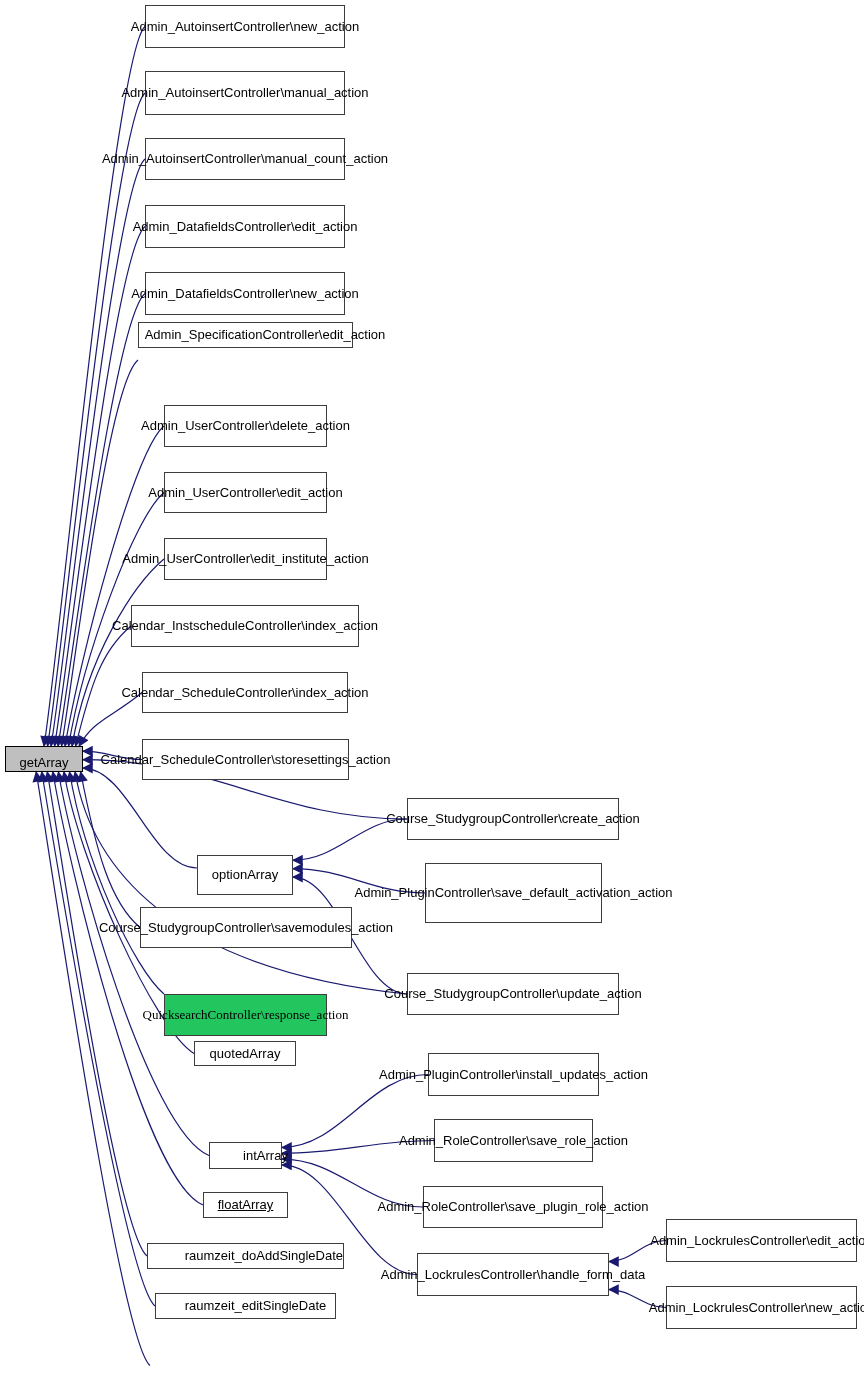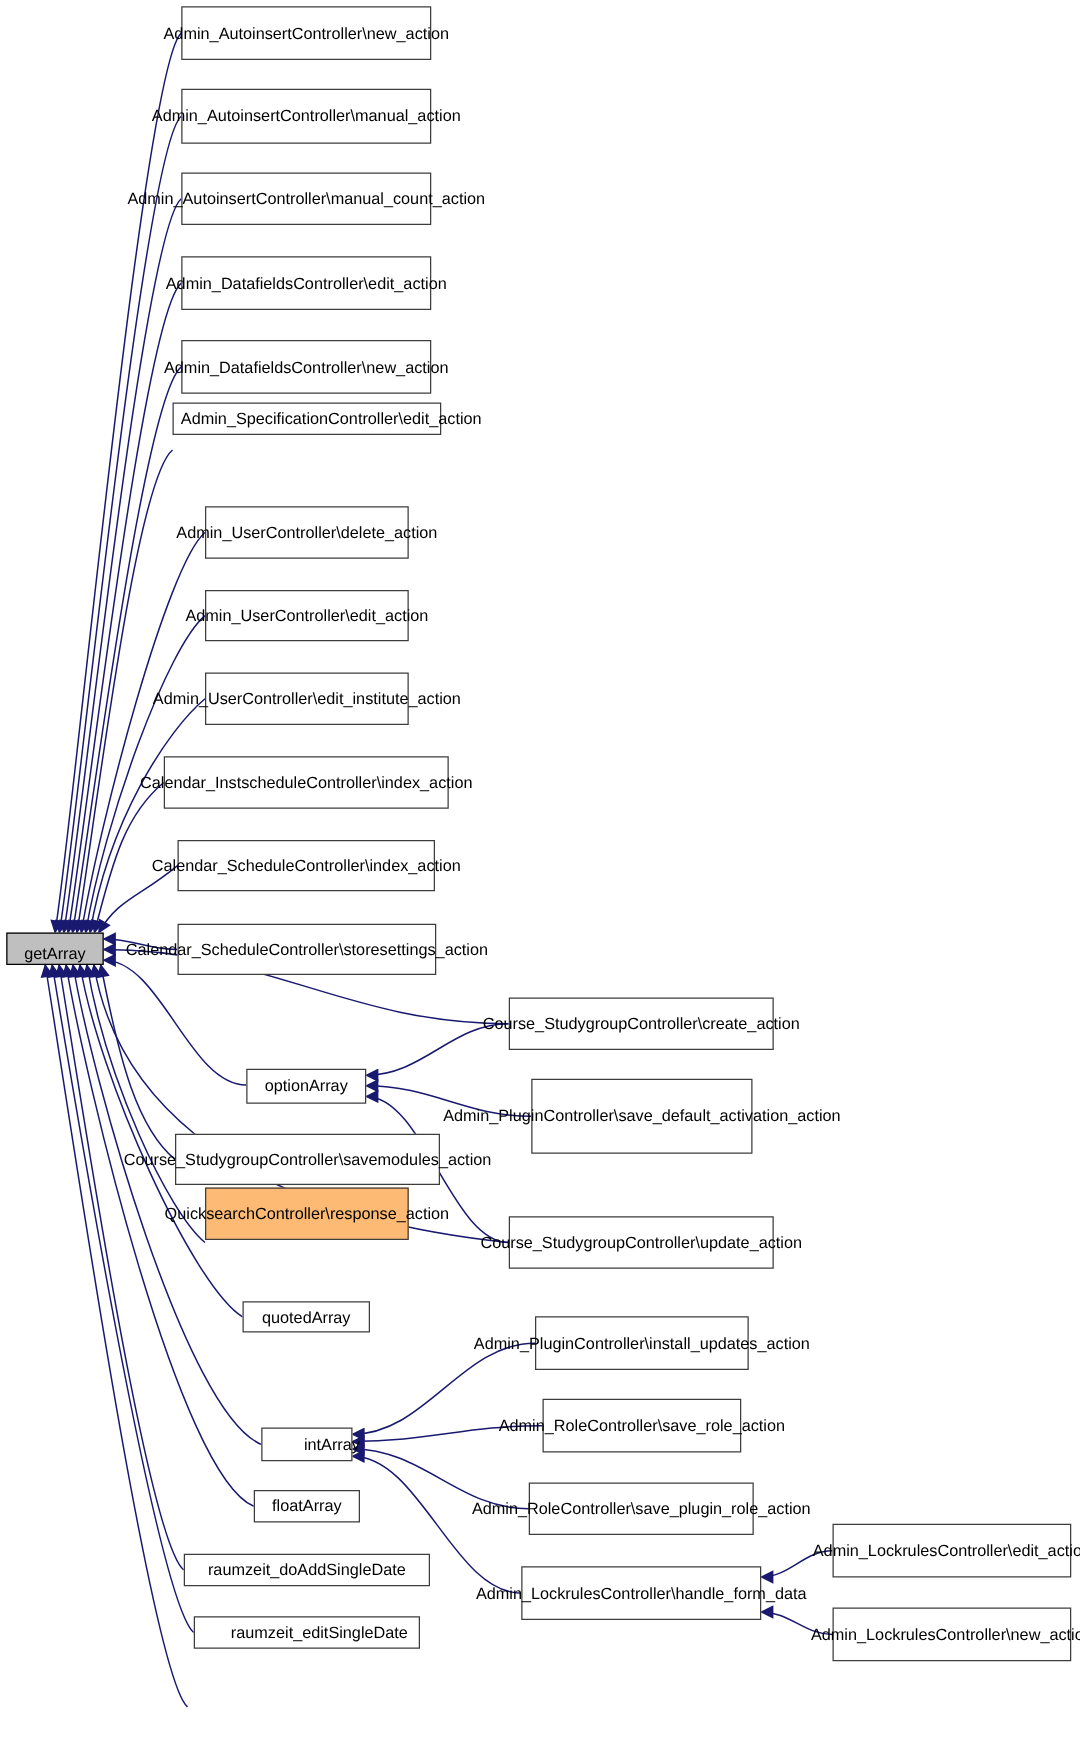--- a/index.html
+++ b/index.html
@@ -134,41 +134,41 @@
       <span class="nl">Calendar_ScheduleController</span>
       <span class="nl">\index_action</span>
     </div>
     <div class="node" style="left: 142px; top: 739px; width: 207px; height: 41px; background: rgb(255, 255, 255); border: 1px solid rgb(61, 61, 61); color: rgb(0, 0, 0);">
       <span class="nl">Calendar_ScheduleController</span>
       <span class="nl">\storesettings_action</span>
     </div>
     <div class="node highlight" style="left: 5px; top: 746px; width: 78px; height: 26px; background: rgb(191, 191, 191); border: 1px solid rgb(0, 0, 0); color: rgb(0, 0, 0); align-items: flex-end;">
       <span class="nl">getArray</span>
     </div>
-    <div class="node" style="left: 197px; top: 855px; width: 96px; height: 28px; background: rgb(255, 255, 255); border: 1px solid rgb(61, 61, 61); color: rgb(0, 0, 0);">
+    <div class="node" style="left: 197px; top: 855px; width: 96px; height: 40px; background: rgb(255, 255, 255); border: 1px solid rgb(61, 61, 61); color: rgb(0, 0, 0);">
       <span class="nl">optionArray</span>
     </div>
     <div class="node" style="left: 140px; top: 907px; width: 212px; height: 41px; background: rgb(255, 255, 255); border: 1px solid rgb(61, 61, 61); color: rgb(0, 0, 0);">
       <span class="nl">Course_StudygroupController</span>
       <span class="nl">\savemodules_action</span>
     </div>
-    <div class="node" style="left: 164px; top: 950px; width: 163px; height: 42px; background: #fdba74; border: 1px solid rgb(61, 61, 61); color: rgb(0, 0, 0);">
+    <div class="node" style="left: 164px; top: 994px; width: 163px; height: 42px; background: #22c55e; border: 1px solid rgb(61, 61, 61); color: rgb(0, 0, 0); font-family: Liberation Serif, serif;">
       <span class="nl">QuicksearchController</span>
       <span class="nl">\response_action</span>
     </div>
     <div class="node" style="left: 194px; top: 1041px; width: 102px; height: 25px; background: rgb(255, 255, 255); border: 1px solid rgb(61, 61, 61); color: rgb(0, 0, 0);">
       <span class="nl">quotedArray</span>
     </div>
     <div class="node" style="left: 209px; top: 1142px; width: 73px; height: 27px; background: rgb(255, 255, 255); border: 1px solid rgb(61, 61, 61); color: rgb(0, 0, 0); padding-left: 40px;">
       <span class="nl">intArray</span>
     </div>
-    <div class="node" style="left: 203px; top: 1192px; width: 85px; height: 26px; background: rgb(255, 255, 255); border: 1px solid rgb(61, 61, 61); color: rgb(0, 0, 0);">
+    <div class="node" style="left: 203px; top: 1192px; width: 85px; height: 26px; background: rgb(255, 255, 255); border: 1px solid rgb(61, 61, 61); color: rgb(0, 0, 0); text-decoration: underline;">
       <span class="nl">floatArray</span>
     </div>
-    <div class="node" style="left: 147px; top: 1243px; width: 197px; height: 26px; background: rgb(255, 255, 255); border: 1px solid rgb(61, 61, 61); color: rgb(0, 0, 0);">
+    <div class="node" style="left: 147px; top: 1243px; width: 197px; height: 26px; background: rgb(255, 255, 255); border: 1px solid rgb(61, 61, 61); color: rgb(0, 0, 0); justify-content: flex-end;">
       <span class="nl">raumzeit_doAddSingleDate</span>
     </div>
     <div class="node" style="left: 155px; top: 1293px; width: 181px; height: 26px; background: rgb(255, 255, 255); border: 1px solid rgb(61, 61, 61); color: rgb(0, 0, 0); padding-left: 20px;">
       <span class="nl">raumzeit_editSingleDate</span>
     </div>
     <div class="node" style="left: 407px; top: 798px; width: 212px; height: 42px; background: rgb(255, 255, 255); border: 1px solid rgb(61, 61, 61); color: rgb(0, 0, 0);">
       <span class="nl">Course_StudygroupController</span>
       <span class="nl">\create_action</span>
     </div>
     <div class="node" style="left: 425px; top: 863px; width: 177px; height: 60px; background: rgb(255, 255, 255); border: 1px solid rgb(61, 61, 61); color: rgb(0, 0, 0);">

